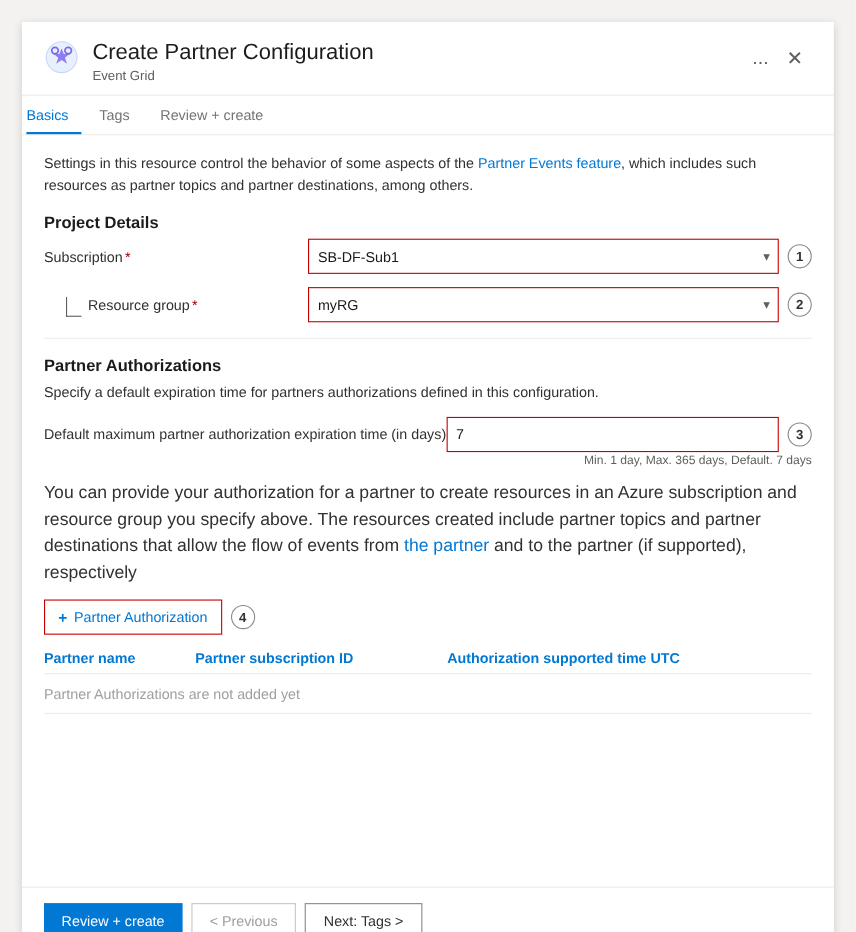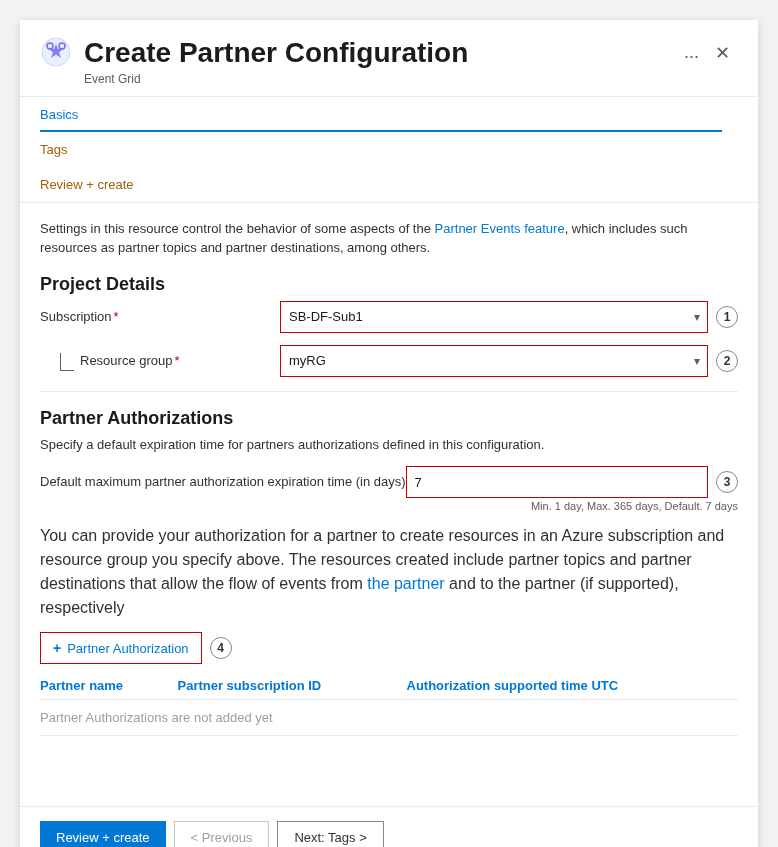--- a/index.html
+++ b/index.html
@@ -31,22 +31,22 @@
     .panel-icon {
       width: 32px;
       height: 32px;
       margin-right: 12px;
       flex-shrink: 0;
     }
     .panel-title-group {
       flex: 1;
     }
     .panel-title {
-      font-size: 28px;
-      font-weight: 700;
+      font-size: 20px;
+      font-weight: 400;
       color: #1b1b1b;
       line-height: 1.2;
     }
     .panel-subtitle {
       font-size: 12px;
       color: #605e5c;
       margin-top: 2px;
     }
     .panel-menu-btn {
       background: none;
@@ -62,30 +62,29 @@
       background: none;
       border: none;
       cursor: pointer;
       font-size: 18px;
       color: #605e5c;
       padding: 4px 8px;
       margin-top: 2px;
     }
     .tabs {
       display: flex;
-      padding: 0 20px;
+      padding: 0 4px;
       border-bottom: 1px solid #edebe9;
-      flex-direction: column;
     }
     .tab {
       padding: 10px 12px 8px 0;
       margin-right: 16px;
       cursor: pointer;
       font-size: 13px;
-      color: #a16207;
+      color: #737373;
       border-bottom: 2px solid transparent;
       text-decoration: none;
     }
     .tab.active {
       color: #0078d4;
       border-bottom: 2px solid #0078d4;
       font-weight: 500;
     }
     .content {
       flex: 1;
@@ -96,21 +95,21 @@
       font-size: 13px;
       color: #323130;
       line-height: 1.5;
       margin-bottom: 16px;
     }
     .description-text a, .highlight-blue {
       color: #0078d4;
       text-decoration: none;
     }
     .section-title {
-      font-size: 18px;
+      font-size: 15px;
       font-weight: 700;
       color: #1b1b1b;
       margin-bottom: 6px;
     }
     .section-desc {
       font-size: 13px;
       color: #323130;
       margin-bottom: 12px;
       line-height: 1.5;
     }

